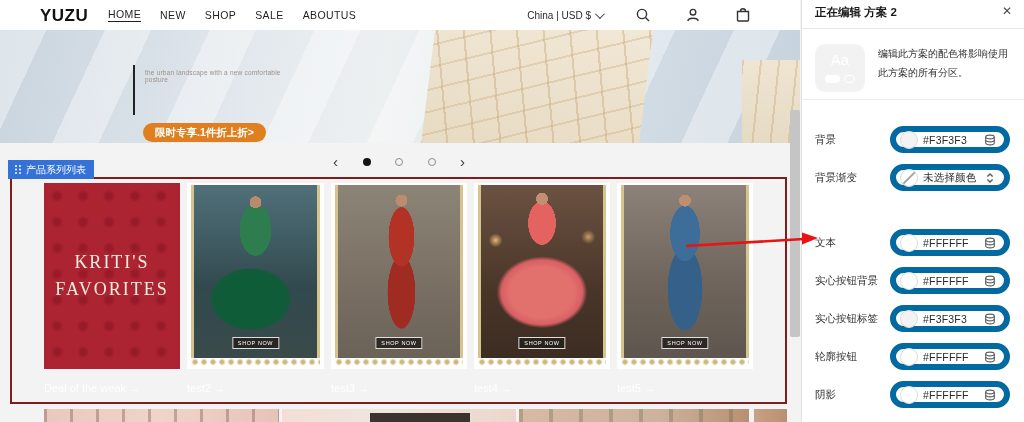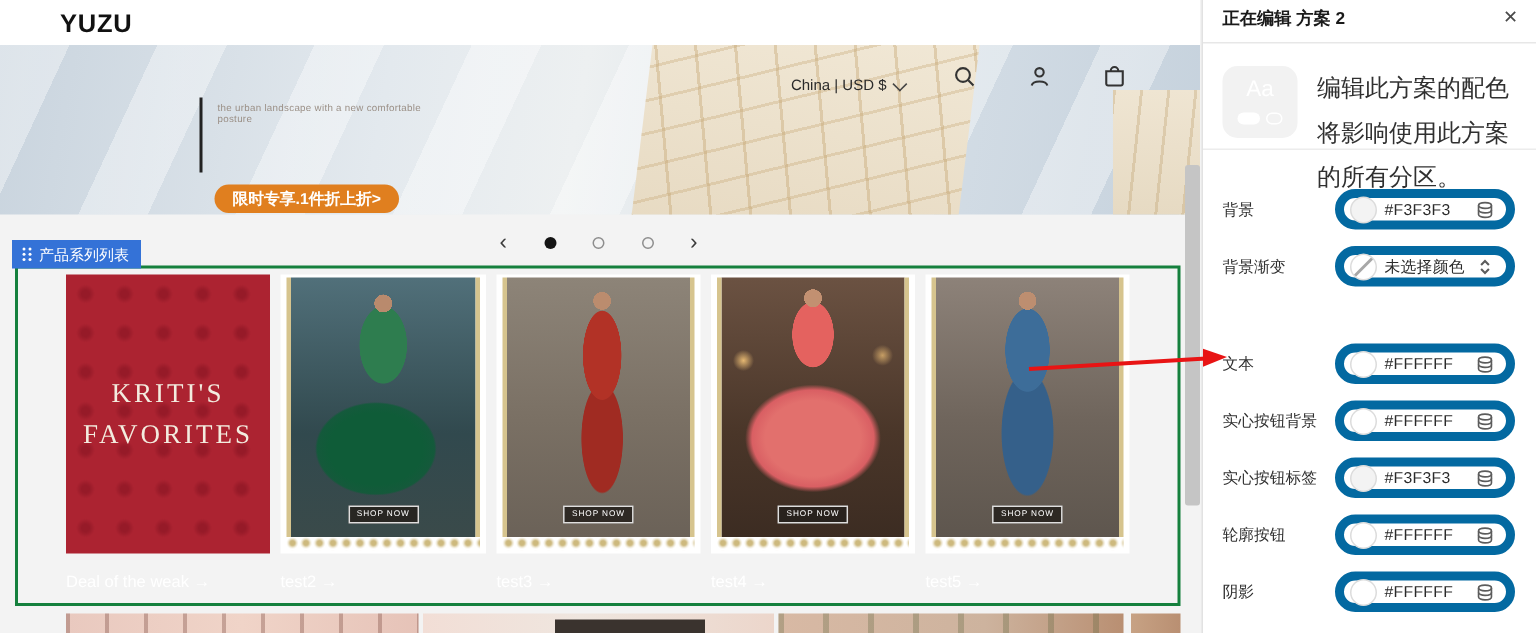--- a/index.html
+++ b/index.html
@@ -8,21 +8,21 @@
   .stage { position:relative; width:1024px; height:422px; overflow:hidden; background:#f3f3f3; }
 
   
   .preview { position:absolute; left:0; top:0; width:800px; height:422px; background:#f3f3f3; overflow:hidden; }
 
   .site-header { position:absolute; left:0; top:0; width:800px; height:30px; background:#ffffff; z-index:3; }
   .logo { position:absolute; left:40px; top:6px; font-size:17px; font-weight:bold; letter-spacing:.5px; color:#111; }
   .nav { position:absolute; left:108px; top:0; height:30px; display:flex; align-items:center; gap:19px; }
   .nav-item { font-size:10.5px; color:#1f1f1f; letter-spacing:.4px; cursor:pointer; }
   .nav-item.active { border-bottom:1px solid #1f1f1f; padding-bottom:1px; }
-  .hdr-right { position:absolute; right:48px; top:0; height:30px; display:flex; gap:32px;margin-top:42px; }
+  .hdr-right { position:absolute; right:48px; top:0; height:30px; display:flex; align-items:center; gap:32px; }
   .locale { font-size:10px; color:#2a2a2a; display:flex; align-items:center; gap:4px; }
   .caret-down { width:7px; height:7px; border-right:1.3px solid #444; border-bottom:1.3px solid #444; transform:rotate(45deg) translateY(-2px); }
   .hicon { width:18px; height:18px; display:block; }
 
   
   .hero { position:absolute; left:0; top:30px; width:800px; height:113px; overflow:hidden;
     background:
       repeating-linear-gradient(115deg, rgba(255,255,255,.38) 0 42px, rgba(255,255,255,0) 42px 95px),
       linear-gradient(100deg,#c9d4de 0%,#e3e9ee 32%,#edf0f1 48%,#d6dfe7 72%,#c6d2dd 100%);
   }
@@ -114,21 +114,21 @@
   .panel { position:absolute; left:802px; top:0; width:222px; height:422px; background:#ffffff; }
   .panel-title { position:absolute; left:13px; top:5px; font-size:11.5px; font-weight:bold; color:#1a1a1a; }
   .panel-close { position:absolute; right:12px; top:4px; font-size:12px; color:#4a4a4a; cursor:pointer; }
   .hr1 { position:absolute; left:0; top:28px; width:222px; height:1px; background:#e7e7e7; }
   .hr2 { position:absolute; left:0; top:99px; width:222px; height:1px; background:#ececec; }
 
   .scheme-tile { position:absolute; left:13px; top:44px; width:50px; height:48px; background:#f2f2f2; border-radius:10px; }
   .scheme-aa { position:absolute; left:0; top:7px; width:50px; text-align:center; font-size:15px; color:#ffffff; }
   .scheme-pill-solid { position:absolute; left:10px; bottom:9px; width:15px; height:8px; border-radius:4px; background:#ffffff; }
   .scheme-pill-outline { position:absolute; left:29px; bottom:9px; width:11px; height:8px; border-radius:4px; border:1.4px solid #ffffff; }
-  .scheme-info { position:absolute; left:76px; top:45px; width:136px; font-size:16px; line-height:1.85; color:#303030; }
+  .scheme-info { position:absolute; left:76px; top:45px; width:136px; font-size:10px; line-height:1.85; color:#303030; }
 
   .row-label { position:absolute; left:13px; font-size:10.5px; color:#303030; }
   .pill { position:absolute; left:88px; width:120px; height:27px; border:6px solid #0369a1; border-radius:14px; background:#fff;
     display:flex; align-items:center; cursor:pointer; }
   .swatch { width:18px; height:18px; border-radius:50%; margin-left:4px; border:1.6px solid #dcdcdc; flex:none; }
   .swatch.slash { position:relative; background:#fff; overflow:hidden; }
   .swatch.slash::after { content:""; position:absolute; left:-2px; top:7px; width:20px; height:1.6px; background:#a7a7a7; transform:rotate(-45deg); }
   .pill-text { margin-left:5px; font-size:10.5px; color:#2a2a2a; letter-spacing:.2px; white-space:nowrap; }
   .pill-icon { position:absolute; right:8px; width:12px; height:12px; }
   .helper { position:absolute; left:88px; top:196px; width:124px; font-size:9.5px; line-height:1.65; color:#6d6d6d; }
@@ -137,20 +137,27 @@
 </style>
 </head>
 <body>
 
 <div class="stage">
 
   <div class="preview">
 
     <div class="site-header">
       <div class="logo">YUZU</div>
+      <div class="nav">
+        <span class="nav-item active">HOME</span>
+        <span class="nav-item">NEW</span>
+        <span class="nav-item">SHOP</span>
+        <span class="nav-item">SALE</span>
+        <span class="nav-item">ABOUTUS</span>
+      </div>
       <div class="hdr-right">
         <span class="locale">
           <span>China | USD $</span>
           <span class="caret-down"></span>
         </span>
         <svg class="hicon" viewBox="0 0 18 18" fill="none" stroke="#333" stroke-width="1.4">
           <circle cx="8" cy="8" r="4.6"></circle>
             <line x1="11.5" y1="11.5" x2="15" y2="15"></line>
         </svg>
         <svg class="hicon" viewBox="0 0 18 18" fill="none" stroke="#333" stroke-width="1.4">
@@ -187,21 +194,21 @@
             <circle cx="6" cy="2" r="1"></circle>
             <circle cx="2" cy="5.5" r="1"></circle>
             <circle cx="6" cy="5.5" r="1"></circle>
             <circle cx="2" cy="9" r="1"></circle>
             <circle cx="6" cy="9" r="1"></circle>
           </g>
       </svg>
       <span>产品系列列表</span>
     </div>
 
-    <div class="collection-section" style="border:2px solid #15803d;">
+    <div class="collection-section" style="border:2px solid #7f1d1d;">
       <div class="card featured" style="left:32px; width:136px;">
         <div class="featured-text">KRITI'S</div>
         <div class="featured-text">FAVORITES</div>
       </div>
 
       <div class="card" style="left:175px; width:137px;">
         <div class="photo p2"></div>
         <div class="lace"></div>
         <div class="shopnow">SHOP NOW</div>
       </div>

